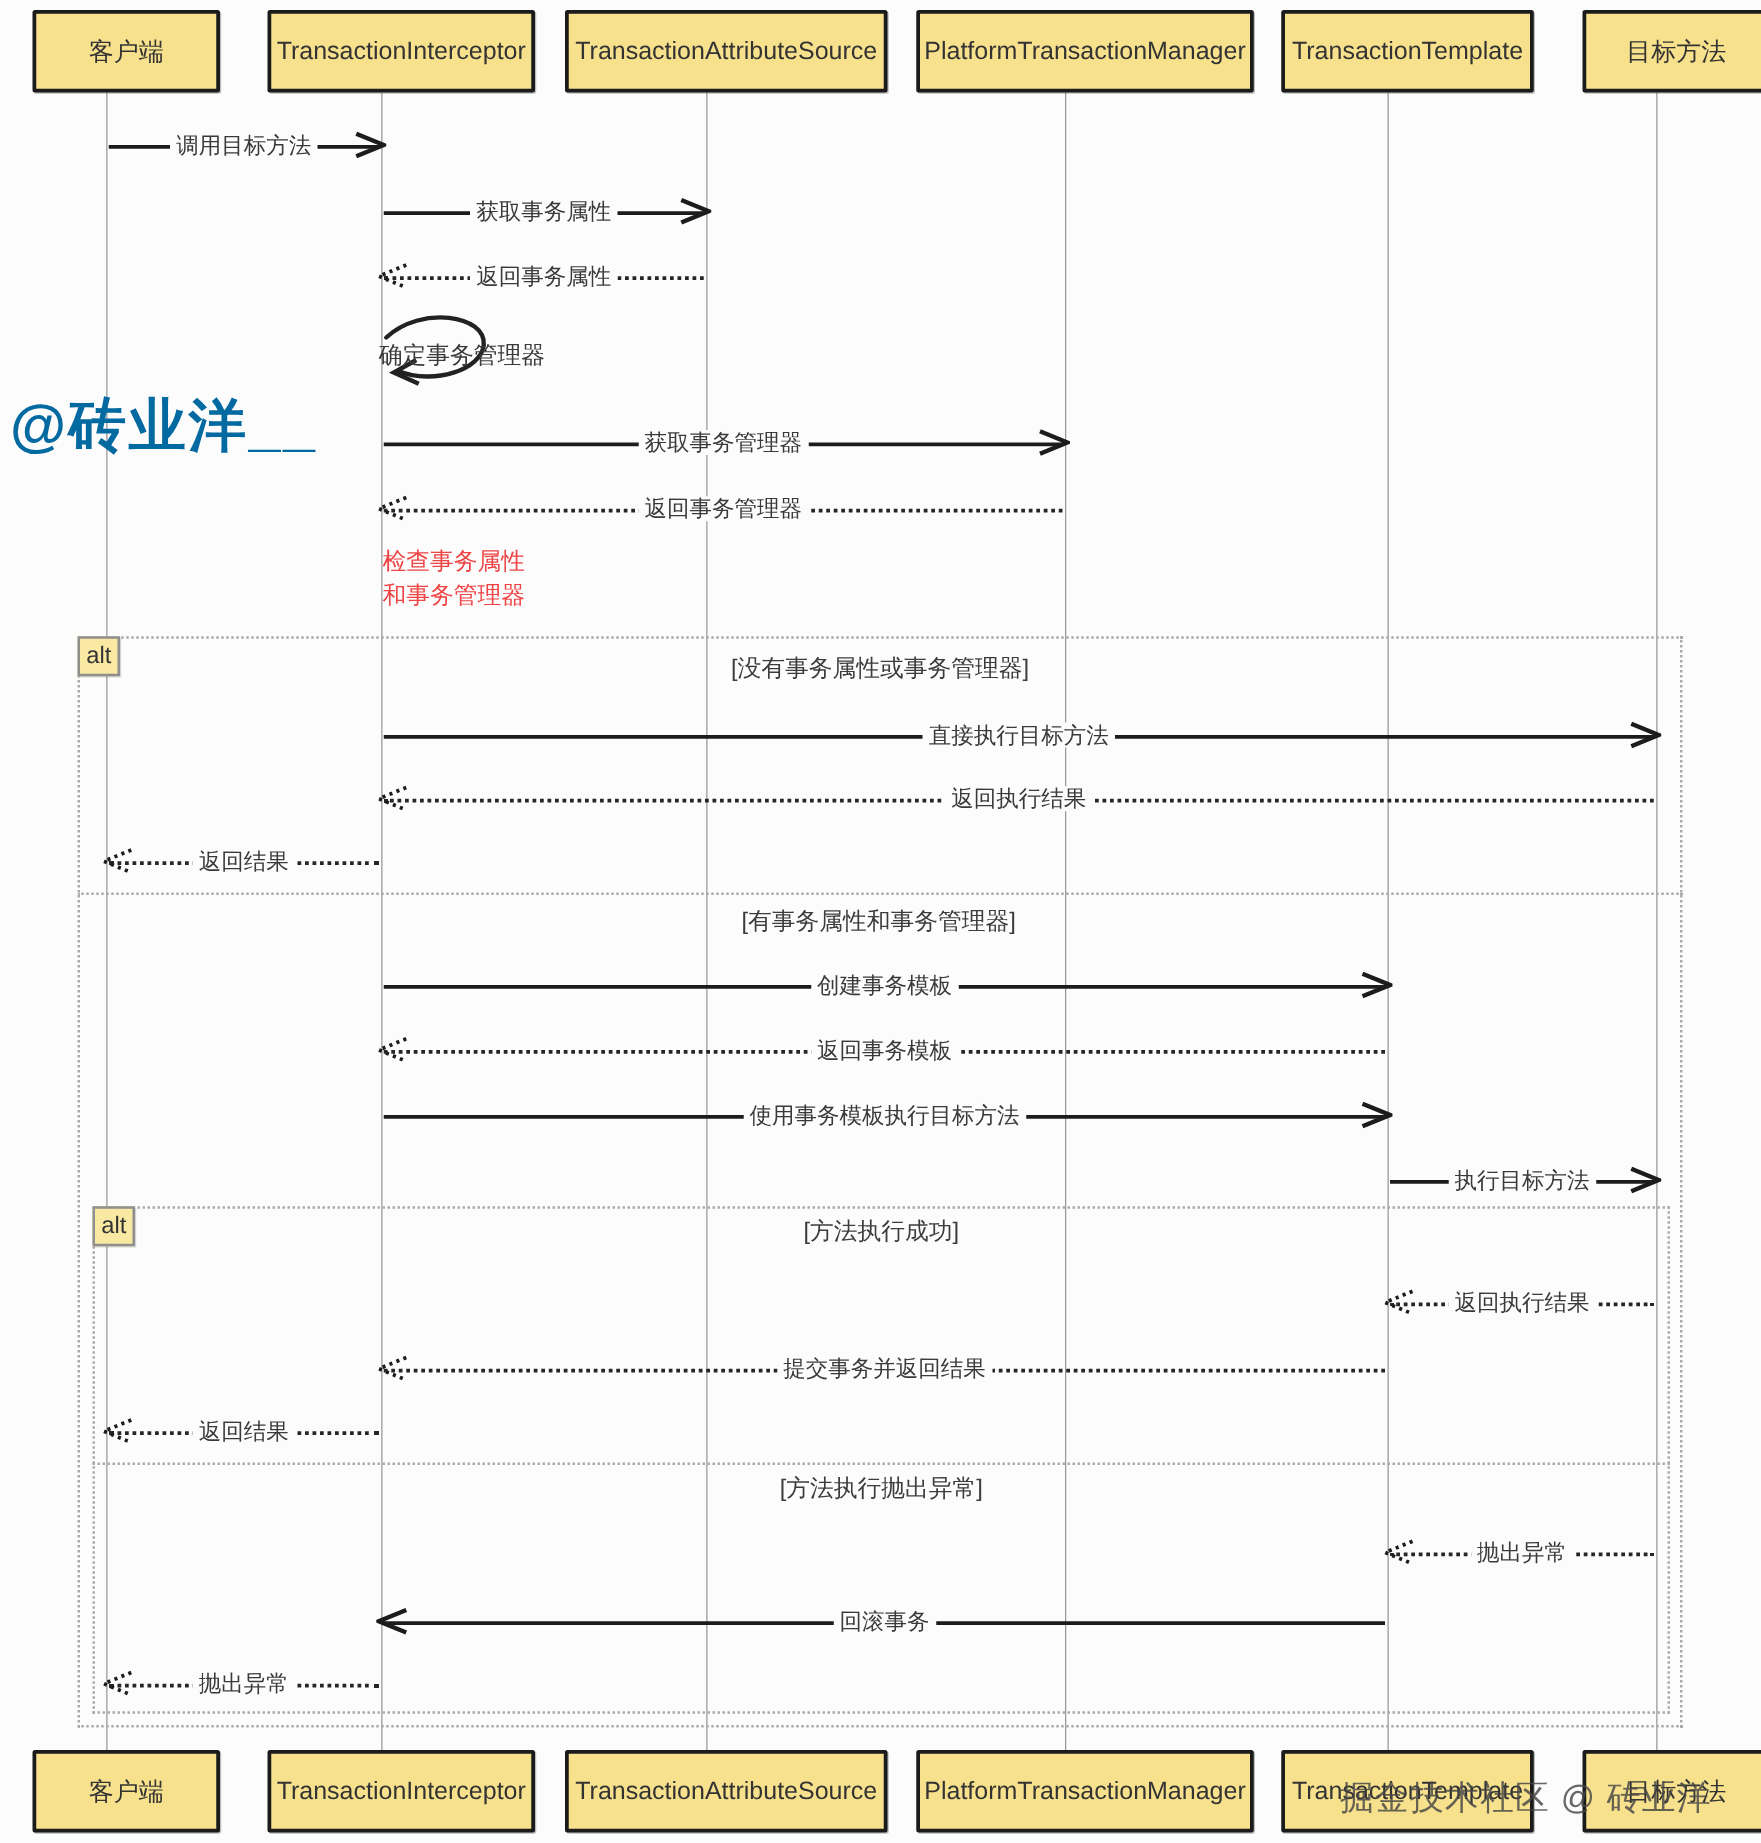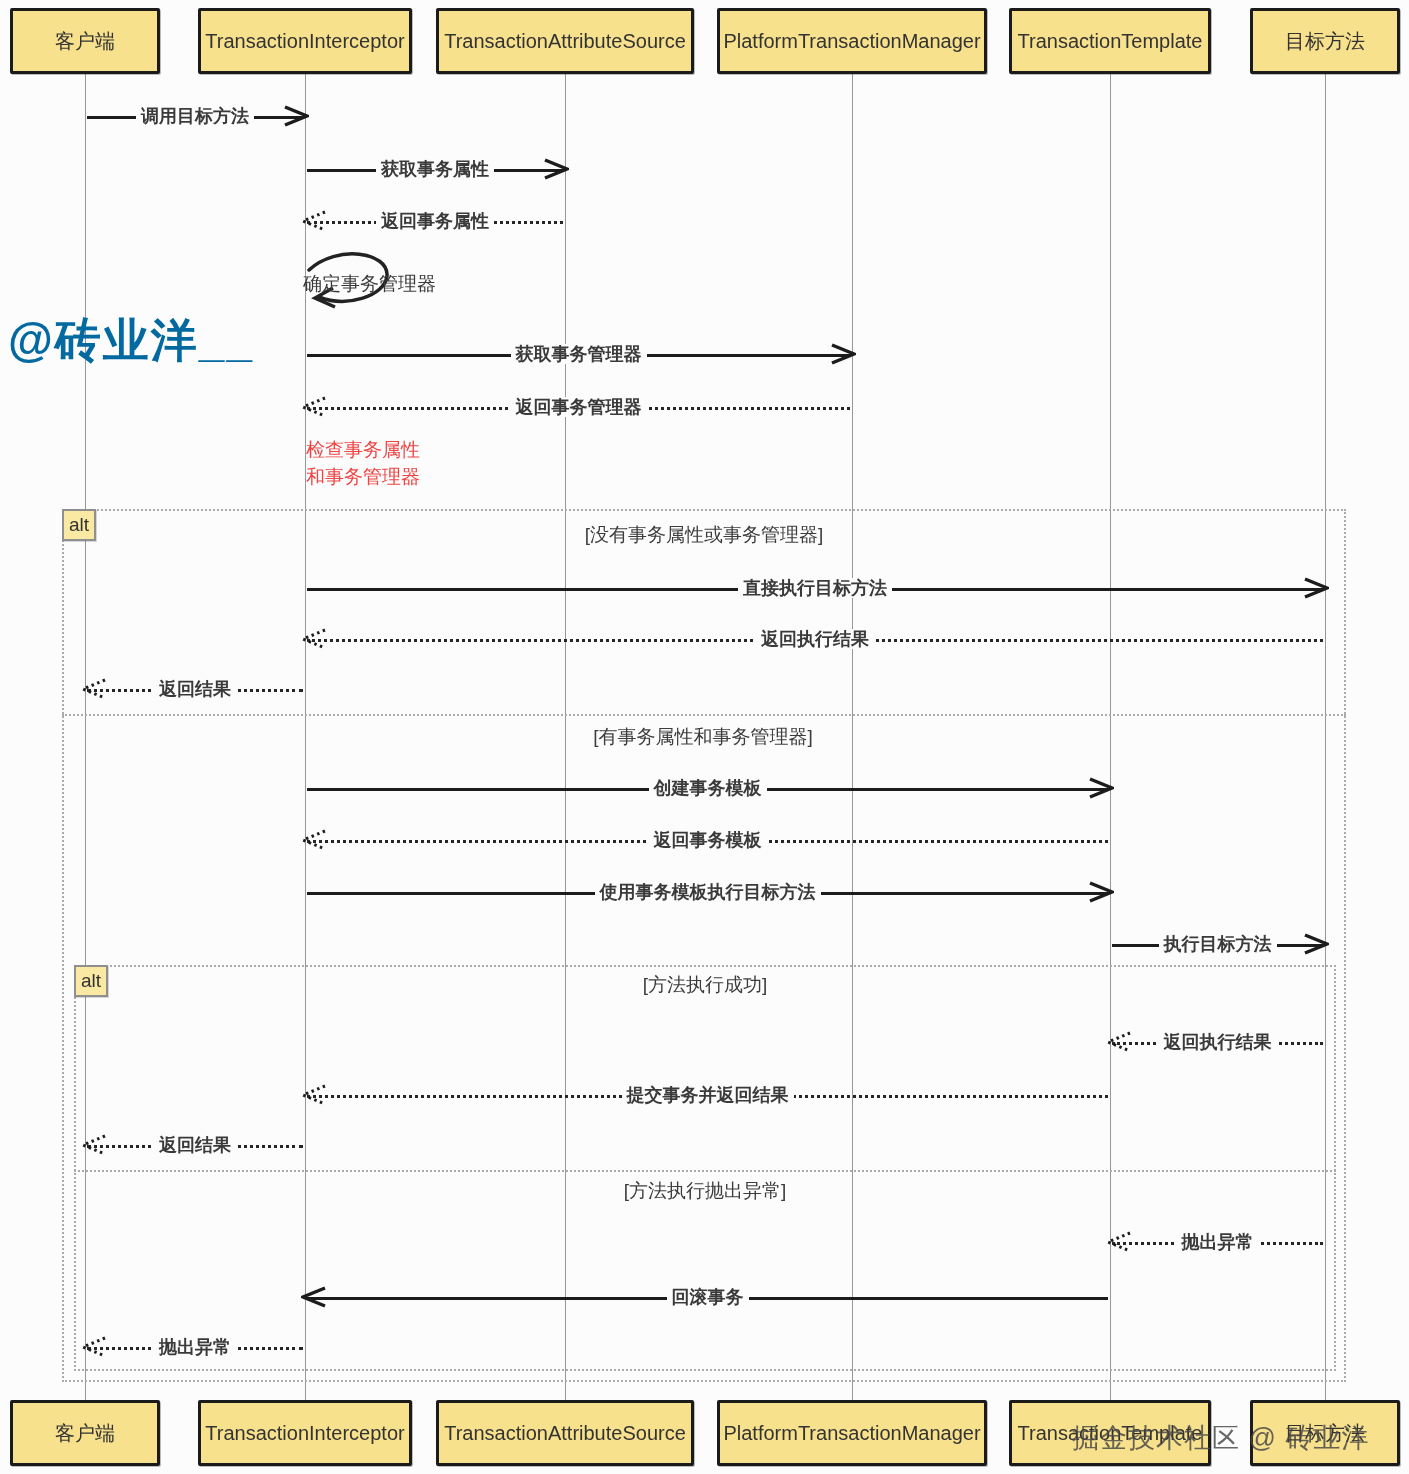--- a/index.html
+++ b/index.html
@@ -13,39 +13,39 @@
 
   
   .lifeline{position:absolute;top:74px;height:1328px;width:0;
     border-left:1.5px solid #979797;}
 
   
   .pbox{position:absolute;height:66px;background:#F7E18C;
     border:3px solid #1b1b1b;border-radius:2px;
     display:flex;align-items:center;justify-content:center;
     font-size:20px;color:#333;z-index:5;box-sizing:border-box;
-    box-shadow:1px 1px 0 rgba(0,0,0,.25);}
+    box-shadow:1px 1px 0 rgba(0,0,0,.25);margin-left:16px;}
 
   
   .frame{position:absolute;border:2px dotted #ababab;z-index:1;box-sizing:border-box;}
   .alt-tag{position:absolute;width:34px;height:32px;background:#FAE9A2;
     border:2px solid #8f8f8f;box-sizing:border-box;display:flex;align-items:center;
     justify-content:center;font-size:19px;color:#333;z-index:4;
     box-shadow:1px 1px 0 rgba(0,0,0,.15);}
   .guard{position:absolute;text-align:center;font-size:19px;color:#3c3c3c;z-index:2;}
   .divider{position:absolute;border-top:2px dotted #ababab;z-index:1;}
 
   
   .msg{position:absolute;z-index:3;height:0;}
   .msg .line{position:absolute;left:2px;right:2px;top:-1px;display:block;}
   .msg.solid .line{border-top:3px solid #1c1c1c;}
   .msg.dashed .line{border-top:3px dotted #262626;}
   .msg .lbl{position:absolute;left:0;right:0;top:-13px;text-align:center;
     font-size:18px;color:#3a3a3a;line-height:24px;white-space:nowrap;}
-  .msg .lbl b{font-weight:bold;background:#fcfcfc;padding:0 5px;}
+  .msg .lbl b{font-weight:normal;background:#fcfcfc;padding:0 5px;}
   .msg svg.head{position:absolute;top:-12px;width:26px;height:22px;}
   .msg.right svg.head{right:-4px;}
   .msg.left  svg.head{left:-4px;transform:scaleX(-1);}
   .msg svg.head polyline{fill:none;stroke:#1c1c1c;stroke-width:3.5;}
   .msg.dashed svg.head polyline{stroke-dasharray:2.5 3.5;stroke-width:3;}
 
   
   .selfloop{position:absolute;left:299px;top:250px;z-index:3;}
   .selftext{position:absolute;left:303px;top:271px;font-size:19px;color:#3a3a3a;z-index:4;white-space:nowrap;}
 

